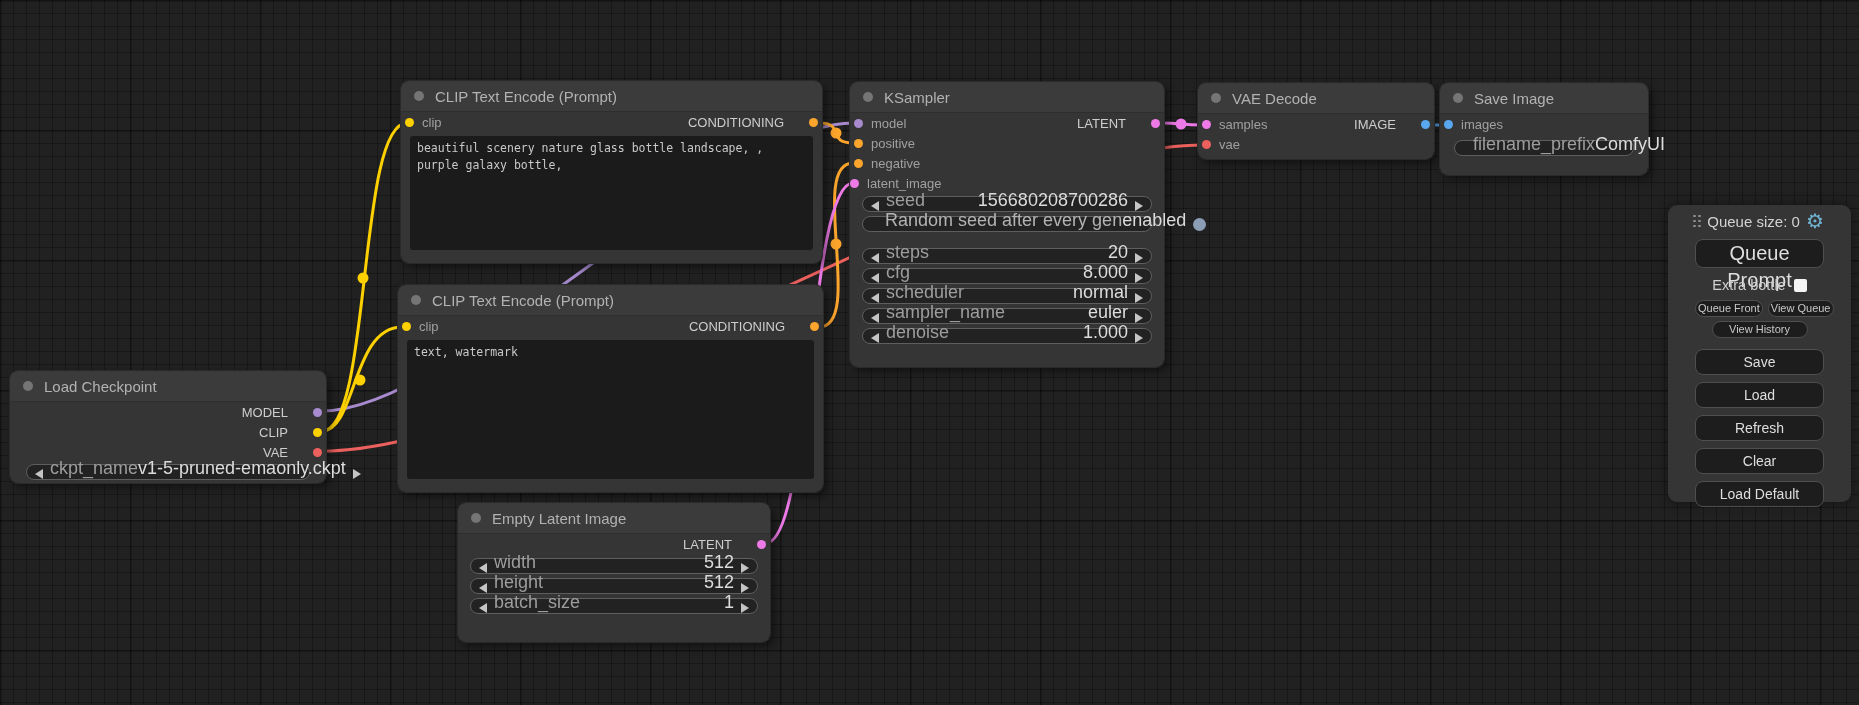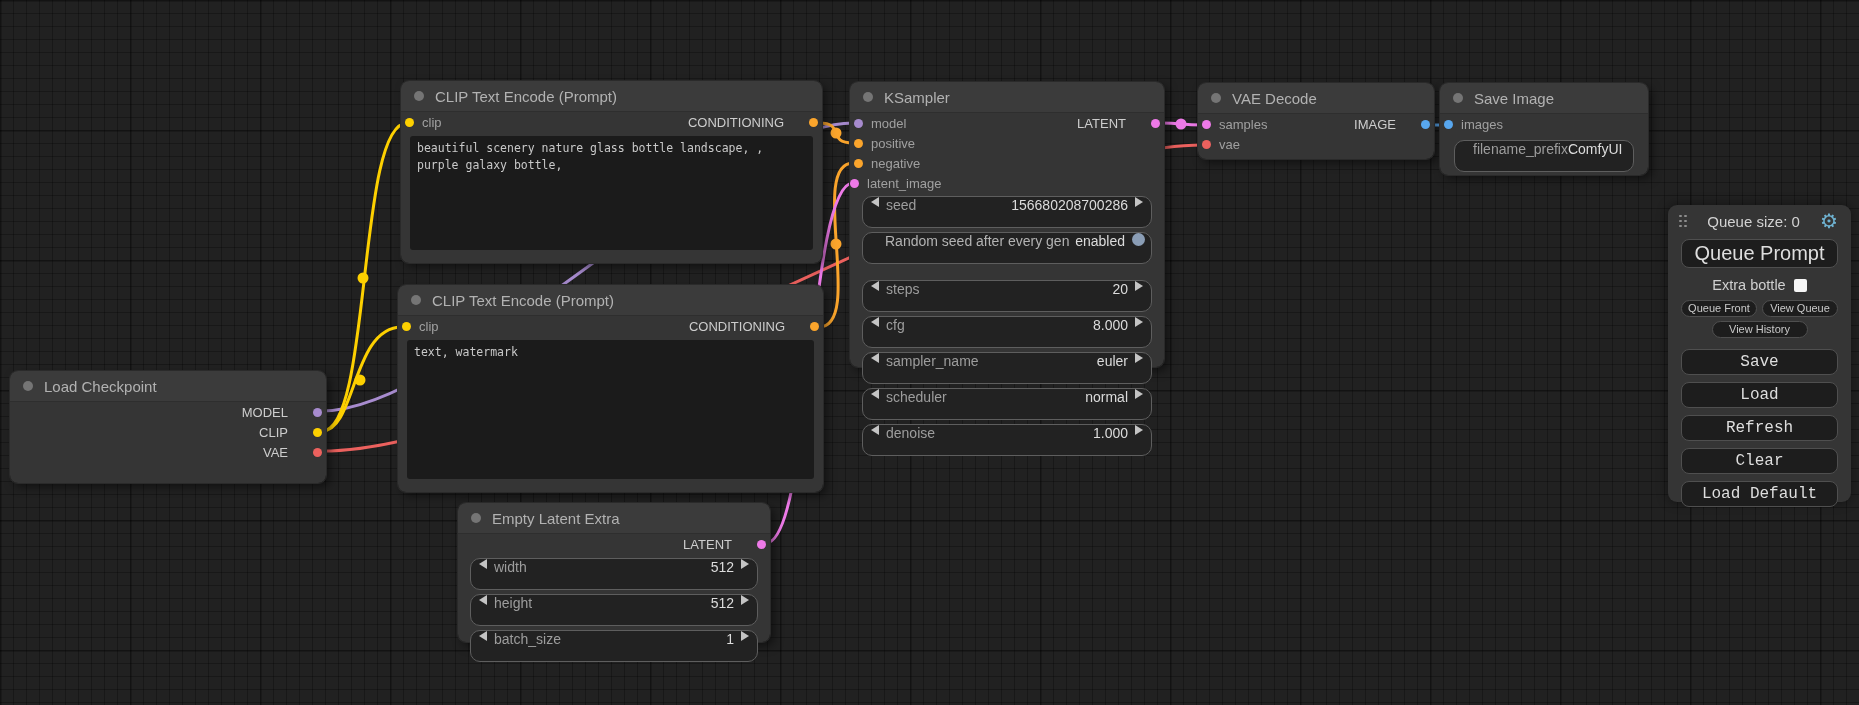--- a/index.html
+++ b/index.html
@@ -22,42 +22,42 @@
   .srow{height:20px;display:flex;align-items:center;padding:0 0;}
   .sd{width:9px;height:9px;border-radius:50%;flex:none;}
   .in-group{display:flex;align-items:center;gap:8px;margin-left:0;}
   .in-group .sd{margin-left:0;}
   .out-group{display:flex;align-items:center;gap:25px;margin-left:auto;margin-right:0;}
   .ilabel{color:#a0a0a0;font-size:13px;white-space:nowrap;}
   .olabel{color:#cdcdcd;font-size:13px;white-space:nowrap;}
   .ta{background:#1b1b1b;border-radius:3px;color:#c9c9c9;
     font-family:"DejaVu Sans Mono",monospace;font-size:11.5px;line-height:1.45;
     padding:4px 7px;margin:4px 9px;white-space:pre-wrap;word-break:break-word;overflow:hidden;}
-  .widget{height:32px;box-sizing:border-box;border:1px solid #5e5e5e;border-radius:10px;background:#222222;
-    display:flex;align-items:flex-start;padding:0 8px;font-size:14px;}
+  .widget{height:16px;box-sizing:border-box;border:1px solid #5e5e5e;border-radius:10px;background:#222222;
+    display:flex;align-items:flex-end;padding:0 8px;font-size:18px;}
   .wl{color:#9d9d9d;margin-left:7px;white-space:nowrap;}
   .wv{margin-left:auto;color:#dcdcdc;margin-right:7px;white-space:nowrap;}
   .arr{width:0;height:0;border-top:5px solid transparent;border-bottom:5px solid transparent;flex:none;}
   .arr.l{border-right:8px solid #c4c4c4;}
   .arr.r{border-left:8px solid #c4c4c4;}
   .widget.toggle .wl{margin-left:14px;color:#b3b3b3;}
   .tknob{width:13px;height:13px;border-radius:50%;flex:none;margin-right:-2px;}
   
   .menu{position:absolute;z-index:3;left:1668px;top:205px;width:183px;height:297px;
-    background:#353535;border-radius:9px;box-shadow:0 0 12px rgba(0,0,0,.45);box-sizing:border-box;padding:0 13px;}
+    background:#353535;border-radius:9px;box-shadow:0 0 12px rgba(0,0,0,.45);box-sizing:border-box;padding:0 27px;}
   .mhead{height:32px;display:flex;align-items:center;}
   .drag{display:grid;grid-template-columns:repeat(2,3px);grid-auto-rows:3px;gap:2px;margin-left:-2px;}
   .drag i{width:2.5px;height:2.5px;border-radius:50%;background:#8d8d8d;}
   .qsize{flex:1;text-align:center;color:#d2d2d2;font-size:15px;}
   .gear{font-size:20px;line-height:1;cursor:pointer;}
   .bbig{display:block;width:100%;box-sizing:border-box;background:#1d1d1d;border:1px solid #4f4f4f;
     border-radius:8px;color:#dedede;text-align:center;cursor:pointer;
     font-family:"Liberation Sans",sans-serif;}
   .qp{height:29px;font-size:20px;line-height:27px;margin-top:2px;}
-  .bact{height:26px;font-size:16px;line-height:24px;margin-bottom:7px;font-family:Liberation Mono, monospace;}
+  .bact{height:26px;font-size:14px;line-height:24px;margin-bottom:7px;}
   .extra{display:flex;align-items:center;justify-content:center;gap:8px;margin-top:9px;height:16px;}
   .extra span{color:#d0d0d0;font-size:14.5px;}
   .cb{width:13px;height:13px;background:#f5f5f5;border-radius:2px;flex:none;cursor:pointer;}
   .srowbtns{display:flex;gap:5px;margin-top:7px;}
   .bsmall{flex:1;height:17px;box-sizing:border-box;background:#1d1d1d;border:1px solid #4f4f4f;
     border-radius:9px;color:#c9c9c9;font-size:11px;line-height:15px;text-align:center;cursor:pointer;
     font-family:"Liberation Sans",sans-serif;padding:0 2px;white-space:nowrap;}
   .vhrow{display:flex;justify-content:center;margin-top:4px;margin-bottom:11px;}
   .vhrow .bsmall{flex:none;width:96px;}
 </style>
@@ -101,20 +101,26 @@
             <span class="olabel">CLIP</span>
             <span class="sd" style="background: rgb(253, 208, 0);"></span>
           </span>
         </div>
       <div class="srow" style="padding-right:4px">
           <span class="out-group">
             <span class="olabel">VAE</span>
             <span class="sd" style="background: rgb(236, 97, 94);"></span>
           </span>
         </div>
+      <div class="widget" style="margin:2px 16px 0">
+        <span class="arr l"></span>
+        <span class="wl">ckpt_name</span>
+        <span class="wv">v1-5-pruned-emaonly.ckpt</span>
+        <span class="arr r"></span>
+      </div>
     </div>
   </div>
 
   <div class="node" style="left:401px;top:81px;width:421px;height:182px">
     <div class="ntitle">
       <span class="tdot"></span>
       <span class="ttext">CLIP Text Encode (Prompt)</span>
     </div>
     <div class="nbody">
       <div class="srow" style="padding:0 4px">
@@ -147,21 +153,21 @@
             <span class="sd" style="background: rgb(251, 165, 44);"></span>
           </span>
       </div>
       <div class="ta" style="height:131px">text, watermark</div>
     </div>
   </div>
 
   <div class="node" style="left:458px;top:503px;width:312px;height:139px">
     <div class="ntitle">
       <span class="tdot"></span>
-      <span class="ttext">Empty Latent Extra</span>
+      <span class="ttext">Empty Latent Image</span>
     </div>
     <div class="nbody">
       <div class="srow" style="padding-right:4px">
           <span class="out-group">
             <span class="olabel">LATENT</span>
             <span class="sd" style="background: rgb(238, 122, 232);"></span>
           </span>
         </div>
       <div class="widget" style="margin:4px 12px 0">
         <span class="arr l"></span>
@@ -237,28 +243,28 @@
         <span class="arr r"></span>
       </div>
       <div class="widget" style="margin:4px 12px 0">
         <span class="arr l"></span>
         <span class="wl">cfg</span>
         <span class="wv">8.000</span>
         <span class="arr r"></span>
       </div>
       <div class="widget" style="margin:4px 12px 0">
         <span class="arr l"></span>
+        <span class="wl">scheduler</span>
+        <span class="wv">normal</span>
+        <span class="arr r"></span>
+      </div>
+      <div class="widget" style="margin:4px 12px 0">
+        <span class="arr l"></span>
         <span class="wl">sampler_name</span>
         <span class="wv">euler</span>
-        <span class="arr r"></span>
-      </div>
-      <div class="widget" style="margin:4px 12px 0">
-        <span class="arr l"></span>
-        <span class="wl">scheduler</span>
-        <span class="wv">normal</span>
         <span class="arr r"></span>
       </div>
       <div class="widget" style="margin:4px 12px 0">
         <span class="arr l"></span>
         <span class="wl">denoise</span>
         <span class="wv">1.000</span>
         <span class="arr r"></span>
       </div>
     </div>
   </div>

